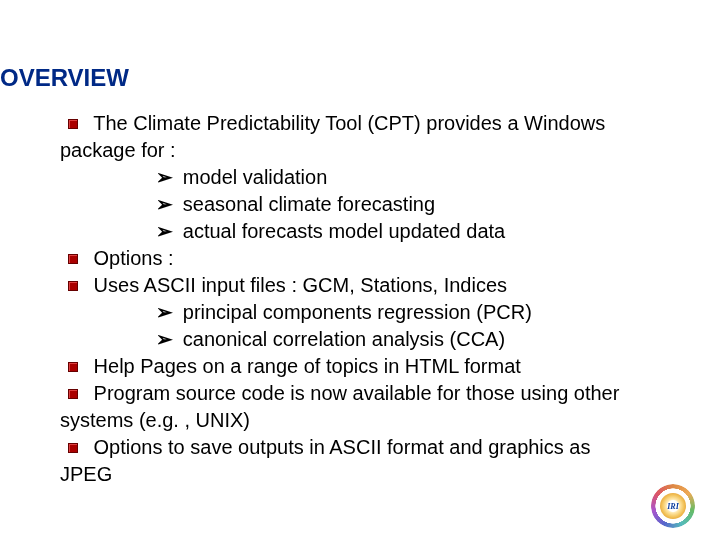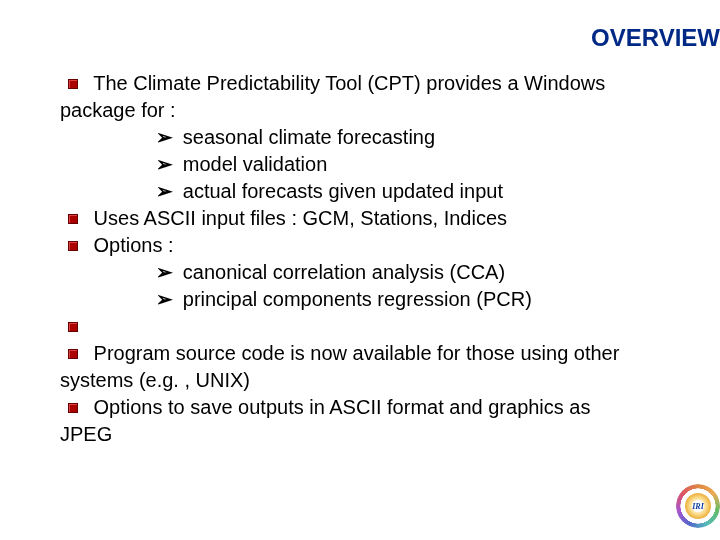--- a/index.html
+++ b/index.html
@@ -5,26 +5,27 @@
     * { margin: 0; padding: 0; box-sizing: border-box; }
     body {
       width: 720px;
       height: 540px;
       background: #ffffff;
       font-family: Arial, Helvetica, sans-serif;
       position: relative;
       overflow: hidden;
     }
     .title {
-      text-align: right;
+      text-align: left;
       font-size: 24px;
       font-weight: bold;
       color: #002986;
       padding-top: 24px;
       padding-bottom: 18px;
+      margin-top: 40px;
     }
     .content {
       padding-left: 60px;
       padding-right: 76px;
       font-size: 20px;
       color: #000000;
       line-height: 1.35;
     }
     .item {
       display: block;
@@ -42,21 +43,21 @@
     .sub {
       padding-left: 96px;
     }
     .arrow {
       color: #000000;
       font-weight: bold;
       margin-right: 10px;
     }
     .logo {
       position: absolute;
-      right: 0;
+      right: 25px;
       bottom: 12px;
       width: 44px;
       height: 44px;
     }
     .logo .ring {
       position: absolute;
       inset: 0;
       border-radius: 50%;
       background: conic-gradient(#d84, #ea5, #6b6, #5bb, #56c, #a5c, #d56, #d84);
       -webkit-mask: radial-gradient(circle, transparent 56%, black 57%);
@@ -82,47 +83,48 @@
 
 <div class="title">OVERVIEW</div>
 
 <div class="content">
 
   <div class="item">
     <span class="bullet-sq"></span>
     <span>The Climate Predictability Tool (CPT) provides a Windows package for :</span>
   </div>
   <div class="sub">
+    <span class="arrow">➢</span><span>model validation</span>
+  </div>
+  <div class="sub">
     <span class="arrow">➢</span><span>seasonal climate forecasting</span>
   </div>
   <div class="sub">
-    <span class="arrow">➢</span><span>model validation</span>
+    <span class="arrow">➢</span><span>actual forecasts model updated data</span>
   </div>
-  <div class="sub">
-    <span class="arrow">➢</span><span>actual forecasts given updated input</span>
+
+  <div class="item">
+    <span class="bullet-sq"></span>
+    <span>Options :</span>
   </div>
 
   <div class="item">
     <span class="bullet-sq"></span>
     <span>Uses ASCII input files : GCM, Stations, Indices</span>
   </div>
-
-  <div class="item">
-    <span class="bullet-sq"></span>
-    <span>Options :</span>
+  <div class="sub">
+    <span class="arrow">➢</span><span>principal components regression (PCR)</span>
   </div>
   <div class="sub">
     <span class="arrow">➢</span><span>canonical correlation analysis (CCA)</span>
   </div>
-  <div class="sub">
-    <span class="arrow">➢</span><span>principal components regression (PCR)</span>
-  </div>
 
   <div class="item">
     <span class="bullet-sq"></span>
+    <span>Help Pages on a range of topics in HTML format</span>
   </div>
 
   <div class="item">
     <span class="bullet-sq"></span>
     <span>Program source code is now available for those using other systems (e.g. , UNIX)</span>
   </div>
 
   <div class="item">
     <span class="bullet-sq"></span>
     <span>Options to save outputs in ASCII format and graphics as JPEG</span>

